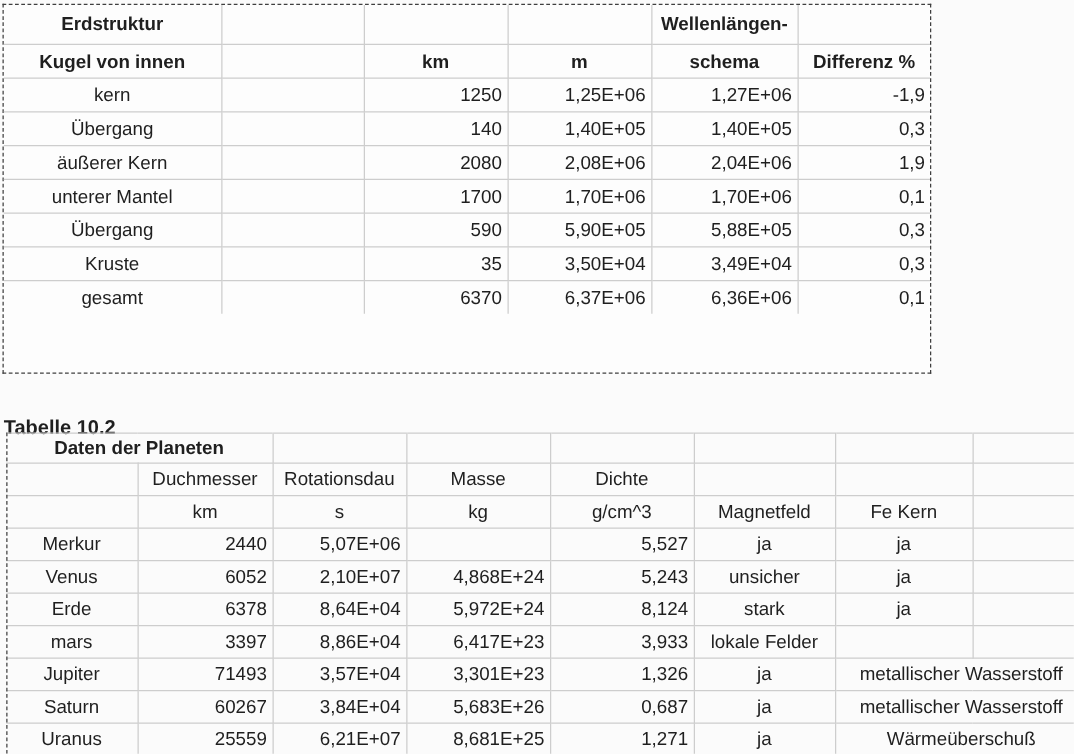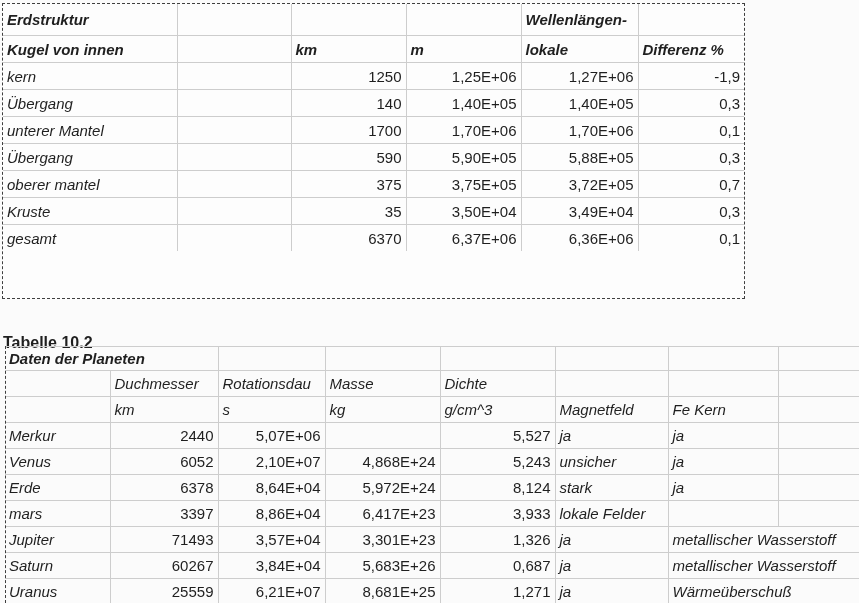--- a/index.html
+++ b/index.html
@@ -20,21 +20,21 @@
     white-space:nowrap;overflow:hidden;vertical-align:middle;
   }
   
   #t1{width:741px;}
   #t1 td:last-child{border-right:none;}
   #t1 tr:last-child td{border-bottom:none;}
   #t1 .title-row td{height:31px;}
   .t1-title{font-size:19px;font-weight:bold;}
   .hdr{font-weight:bold;}
   .num{text-align:right;padding:0 6px;}
-  .txt{text-align:left;font-style:italic;}
+  .txt{text-align:center;}
   
   .caption{
     position:absolute;left:3px;top:334px;
     font-size:16px;font-weight:bold;
   }
   
   .t2-wrap{position:absolute;left:5px;top:346px;}
   .t2-dotted{
     position:absolute;left:5px;top:346px;height:257px;width:0;
     border-left:1px dashed #3f3f3f;
@@ -64,62 +64,62 @@
       <td></td>
       <td></td>
       <td class="txt hdr">Wellenlängen-</td>
       <td></td>
     </tr>
     <tr>
       <td class="txt hdr">Kugel von innen</td>
       <td></td>
       <td class="txt hdr">km</td>
       <td class="txt hdr">m</td>
-      <td class="txt hdr">lokale</td>
+      <td class="txt hdr">schema</td>
       <td class="txt hdr">Differenz %</td>
     </tr>
     <tr>
       <td class="txt">kern</td>
       <td></td>
       <td class="num">1250</td>
       <td class="num">1,25E+06</td>
       <td class="num">1,27E+06</td>
       <td class="num">-1,9</td>
     </tr>
     <tr>
       <td class="txt">Übergang</td>
       <td></td>
       <td class="num">140</td>
       <td class="num">1,40E+05</td>
       <td class="num">1,40E+05</td>
       <td class="num">0,3</td>
     </tr>
     <tr>
+      <td class="txt">äußerer Kern</td>
+      <td></td>
+      <td class="num">2080</td>
+      <td class="num">2,08E+06</td>
+      <td class="num">2,04E+06</td>
+      <td class="num">1,9</td>
+    </tr>
+    <tr>
       <td class="txt">unterer Mantel</td>
       <td></td>
       <td class="num">1700</td>
       <td class="num">1,70E+06</td>
       <td class="num">1,70E+06</td>
       <td class="num">0,1</td>
     </tr>
     <tr>
       <td class="txt">Übergang</td>
       <td></td>
       <td class="num">590</td>
       <td class="num">5,90E+05</td>
       <td class="num">5,88E+05</td>
       <td class="num">0,3</td>
-    </tr>
-    <tr>
-      <td class="txt">oberer mantel</td>
-      <td></td>
-      <td class="num">375</td>
-      <td class="num">3,75E+05</td>
-      <td class="num">3,72E+05</td>
-      <td class="num">0,7</td>
     </tr>
     <tr>
       <td class="txt">Kruste</td>
       <td></td>
       <td class="num">35</td>
       <td class="num">3,50E+04</td>
       <td class="num">3,49E+04</td>
       <td class="num">0,3</td>
     </tr>
     <tr>

